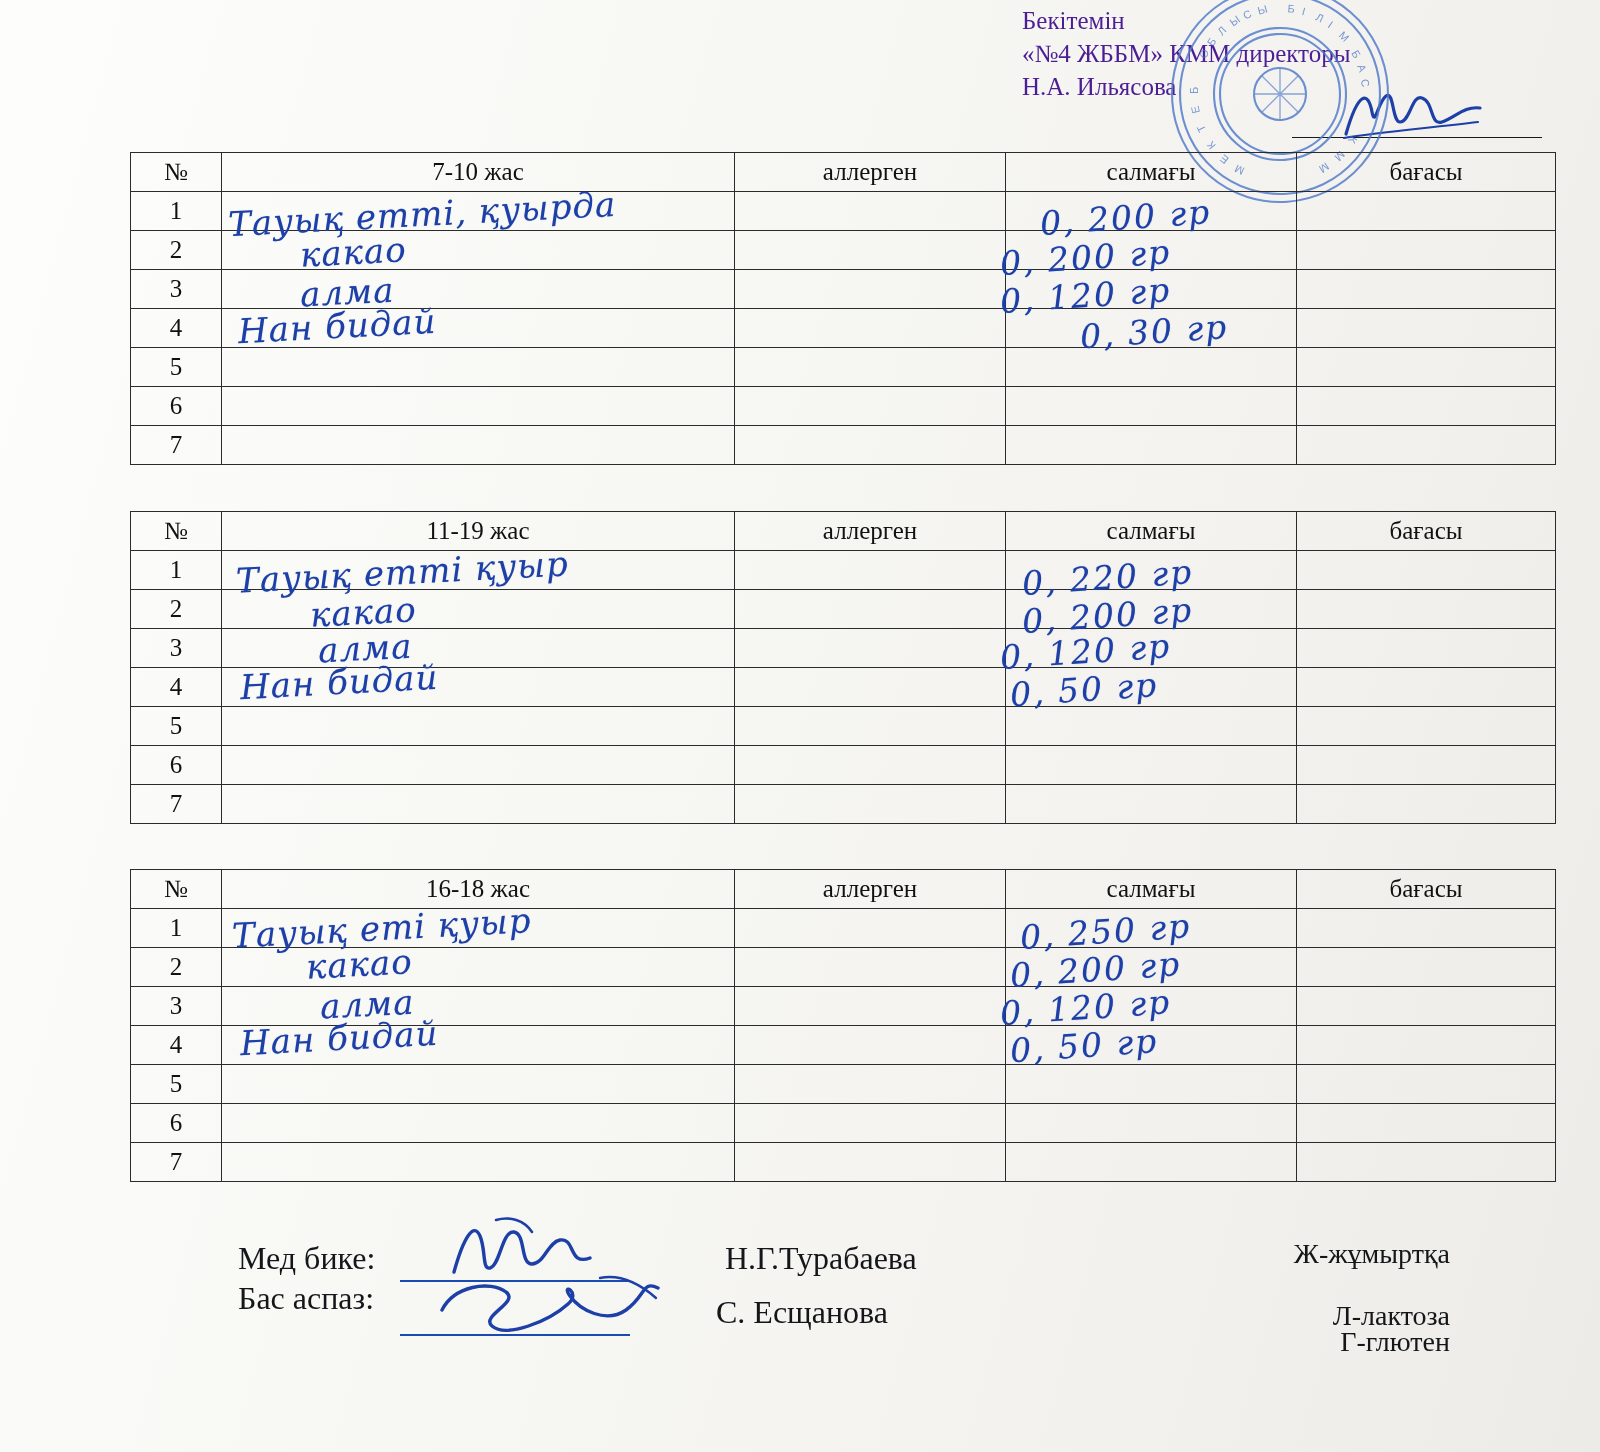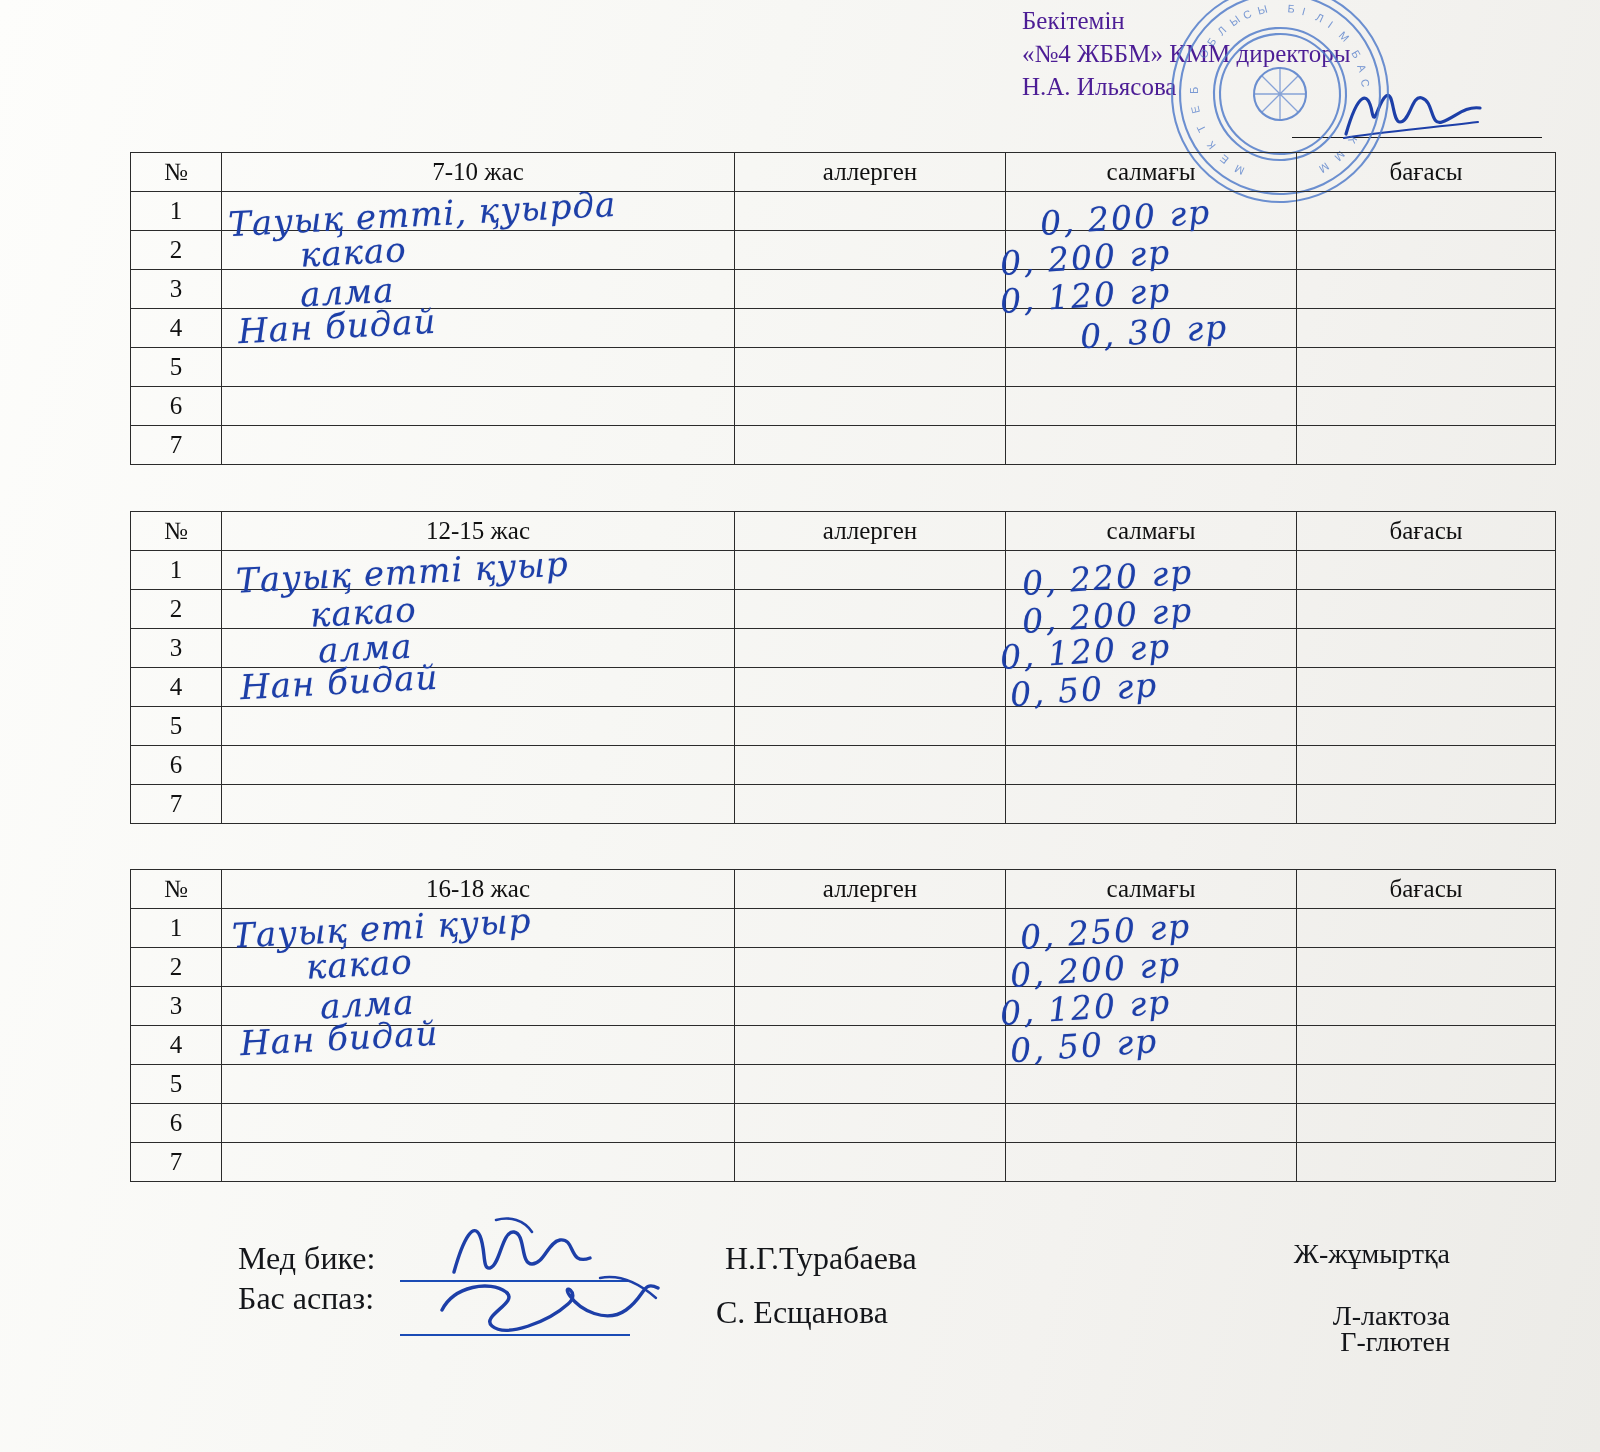--- a/index.html
+++ b/index.html
@@ -246,21 +246,21 @@
         <td class="c-weight"></td>
         <td class="c-price"></td>
       </tr>
   </tbody>
 </table>
 
 <table class="tbl t2">
   <thead>
     <tr>
       <th class="c-no">№</th>
-      <th class="c-name">12-15 жас</th>
+      <th class="c-name">11-19 жас</th>
       <th class="c-all">аллерген</th>
       <th class="c-weight">салмағы</th>
       <th class="c-price">бағасы</th>
     </tr>
   </thead>
   <tbody>
     <tr>
         <td class="c-no">1</td>
         <td class="c-name"></td>
         <td class="c-all"></td>

